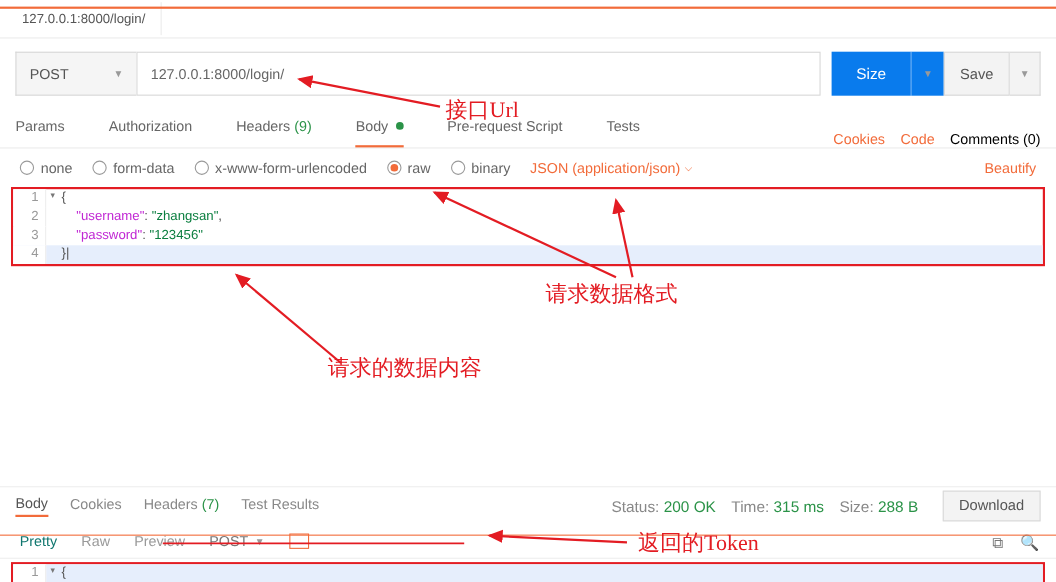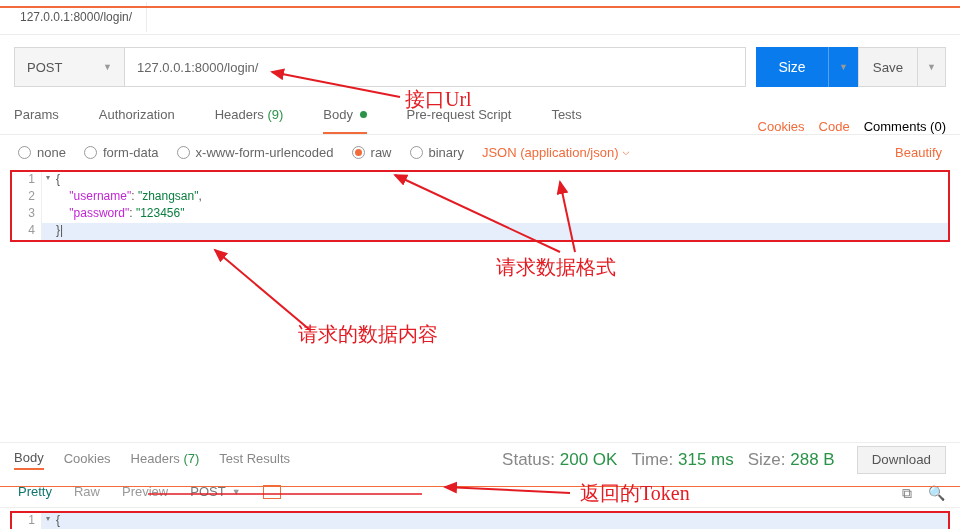--- a/index.html
+++ b/index.html
@@ -36,21 +36,21 @@
   .ln.f::after{content:"▾";position:absolute;right:-9px;top:1px;font-size:8px;color:#777}
   .code{padding-left:14px;white-space:pre}
   .hl{background:#e6eefc}
   .k{color:#c026d3}
   .s{color:#0a7e3f}
   .response-meta{display:flex;justify-content:space-between;align-items:center;padding:4px 14px;height:34px;border-top:1px solid #eee;margin-top:200px}
   .resp-tabs{display:flex;gap:20px;align-items:center}
   .resp-tab{color:#888;cursor:pointer;padding-bottom:3px}
   .resp-tab.active{color:#555;border-bottom:2px solid #F26B3A}
   .meta-right{display:flex;gap:14px;align-items:center}
-  .meta-kv{color:#888;font-size:17px}
+  .meta-kv{color:#888;font-size:14px}
   .meta-val{color:#2b9348}
   .dl-btn{height:28px;padding:0 14px;background:#f3f3f3;border:1px solid #d8d8d8;color:#555;cursor:pointer;margin-left:8px}
   .resp-toolbar{display:flex;gap:22px;padding:8px 18px;align-items:center;border-bottom:1px solid #eee;justify-content:space-between}
   .rt-left{display:flex;gap:22px;align-items:center}
   .rt-item{color:#999;cursor:pointer;font-size:13px}
   .rt-item.active{color:#0f766e}
   .sel{display:flex;gap:6px;align-items:center;color:#777;cursor:pointer}
   .right-util{display:flex;gap:12px;align-items:center;color:#777}
   .util{cursor:pointer;width:14px;height:14px;font-size:14px;color:#777}
   .wrap-ico{width:18px;height:14px;border:1.5px solid #F26B3A;border-left:none;border-right:none;position:relative}

